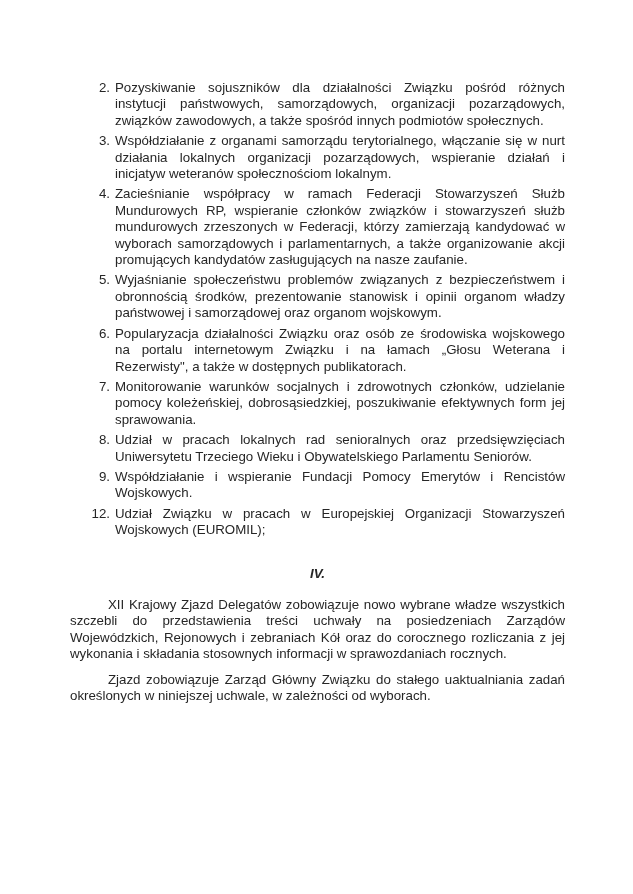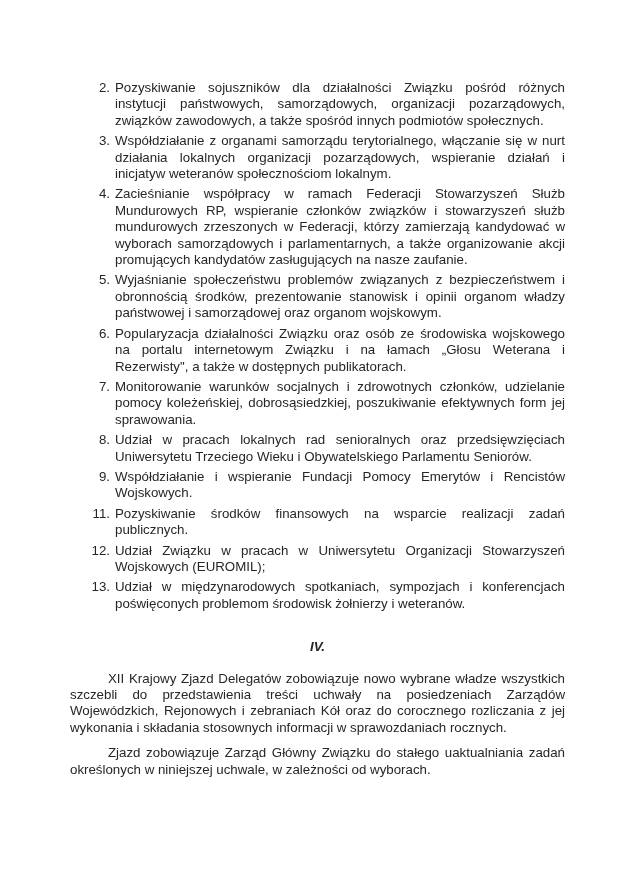--- a/index.html
+++ b/index.html
@@ -94,30 +94,22 @@
       </div>
       <div class="item">
         <span class="num">8.</span>
         <span class="txt">Udział w pracach lokalnych rad senioralnych oraz przedsięwzięciach Uniwersytetu Trzeciego Wieku i Obywatelskiego Parlamentu Seniorów.</span>
       </div>
       <div class="item">
         <span class="num">9.</span>
         <span class="txt">Współdziałanie i wspieranie Fundacji Pomocy Emerytów i Rencistów Wojskowych.</span>
       </div>
       <div class="item">
-        <span class="num">11.</span>
-        <span class="txt">Pozyskiwanie środków finansowych na wsparcie realizacji zadań publicznych.</span>
-      </div>
-      <div class="item">
         <span class="num">12.</span>
-        <span class="txt">Udział Związku w pracach w Uniwersytetu Organizacji Stowarzyszeń Wojskowych (EUROMIL);</span>
-      </div>
-      <div class="item">
-        <span class="num">13.</span>
-        <span class="txt">Udział w międzynarodowych spotkaniach, sympozjach i konferencjach poświęconych problemom środowisk żołnierzy i weteranów.</span>
+        <span class="txt">Udział Związku w pracach w Europejskiej Organizacji Stowarzyszeń Wojskowych (EUROMIL);</span>
       </div>
     </div>
 
     <div class="section-heading">IV.</div>
 
     <p class="para">XII Krajowy Zjazd Delegatów zobowiązuje nowo wybrane władze wszystkich szczebli do przedstawienia treści uchwały na posiedzeniach Zarządów Wojewódzkich, Rejonowych i zebraniach Kół oraz do corocznego rozliczania z jej wykonania i składania stosownych informacji w sprawozdaniach rocznych.</p>
     <p class="para">Zjazd zobowiązuje Zarząd Główny Związku do stałego uaktualniania zadań określonych w niniejszej uchwale, w zależności od wyborach.</p>
 
   </div>
 

